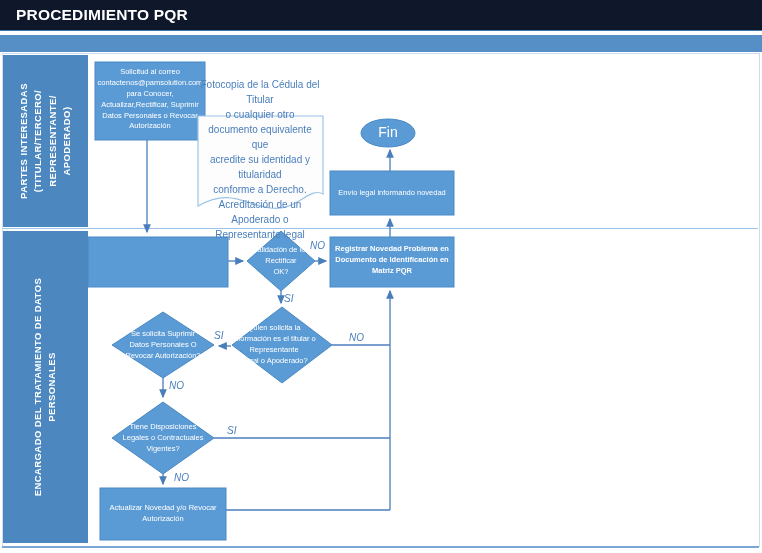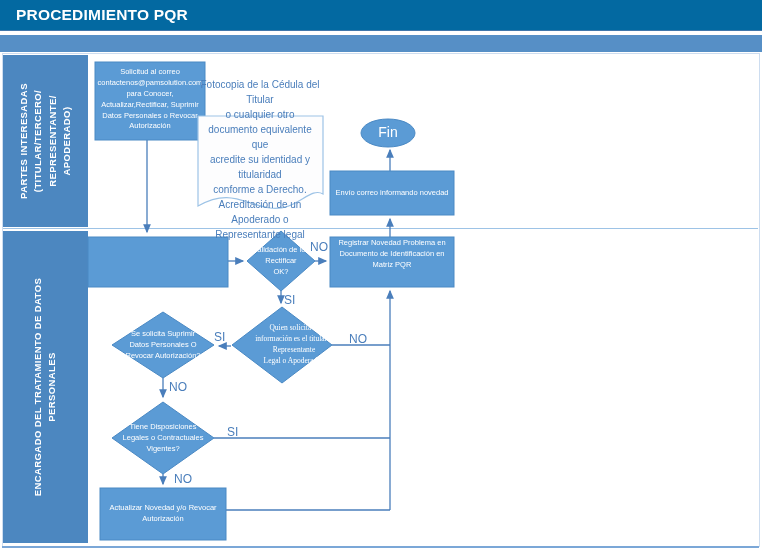--- a/index.html
+++ b/index.html
@@ -2,21 +2,21 @@
 <html><head>
 <meta charset="utf-8">
 <style>
   html,body{margin:0;padding:0;background:#fff;}
   #stage{
     position:relative;width:762px;height:553px;overflow:hidden;
     font-family:"Liberation Sans",sans-serif;background:#fff;
   }
   .abs{position:absolute;}
   
-  .title-bar{left:0;top:0;width:762px;height:30px;background:#0369a1;border-bottom:1px solid #3f76ab;}
+  .title-bar{left:0;top:0;width:762px;height:30px;background:#0f172a;border-bottom:1px solid #3f76ab;}
   .title-bar span{display:block;padding-left:16px;line-height:30px;color:#fff;font-weight:bold;font-size:15.5px;letter-spacing:.2px;}
   .band2{left:0;top:35px;width:762px;height:17px;background:#568fc6;}
   
   .lanes-frame{left:2px;top:53px;width:756px;height:492px;border:1px solid #cdddf0;}
   .lane-divider{left:3px;top:228px;width:755px;height:1px;background:#9dc3e6;}
   .bottom-rule{left:2px;top:546px;width:757px;height:2px;background:#7ba7d7;}
   .swimlane-header{background:#4c87c0;}
   .lane-label{
     color:#fff;font-weight:bold;font-size:9.5px;line-height:1.5;letter-spacing:.4px;
     text-align:center;white-space:pre-line;
@@ -24,21 +24,21 @@
   }
   
   svg.layer{left:0;top:0;}
   
   .node-text{
     transform:translate(-50%,-50%);text-align:center;color:#fff;
     font-size:7.5px;line-height:1.45;white-space:pre-line;
   }
   .doc-text{color:#4a7ebb;font-size:10px;line-height:1.5;}
   .fin-text{font-size:14px;}
-  .edge-label{color:#4a7ebb;font-size:12px;}
+  .edge-label{color:#4a7ebb;font-size:10px;font-style:italic;}
 </style>
 </head>
 <body>
 
 <div id="stage">
 
   <div class="abs title-bar">
     <span>PROCEDIMIENTO PQR</span>
   </div>
   <div class="abs band2"></div>
@@ -102,28 +102,28 @@
 Datos Personales o Revocar
 Autorización</div>
   <div class="abs node-text doc-text" style="left:260px;top:159px;width:122px;">Fotocopia de la Cédula del Titular
 o cualquier otro
 documento equivalente que
 acredite su identidad y titularidad
 conforme a Derecho.
 Acreditación de un Apoderado o
 Representante legal</div>
   <div class="abs node-text fin-text" style="left:388px;top:132px;width:50px;">Fin</div>
-  <div class="abs node-text" style="left:392px;top:193px;width:122px;">Envío correo informando novedad</div>
+  <div class="abs node-text" style="left:392px;top:193px;width:122px;">Envío legal informando novedad</div>
   <div class="abs node-text" style="left:281px;top:261px;width:84px;">Validación de los
 Rectificar
 OK?</div>
-  <div class="abs node-text" style="left:392px;top:254px;width:122px;">Registrar Novedad Problema en
+  <div class="abs node-text" style="left:392px;top:260px;width:122px;font-weight:bold;">Registrar Novedad Problema en
 Documento de Identificación en
 Matriz PQR</div>
-  <div class="abs node-text" style="left:294px;top:345px;width:112px;font-family:Liberation Serif, serif;">Quien solicita la
+  <div class="abs node-text" style="left:274px;top:345px;width:112px;">Quien solicita la
 información es el titular o
 Representante
 Legal o Apoderado?</div>
   <div class="abs node-text" style="left:163px;top:345px;width:104px;">Se solicita Suprimir
 Datos Personales O
 Revocar Autorización?</div>
   <div class="abs node-text" style="left:163px;top:438px;width:108px;text-align:center;">Tiene Disposiciones
 Legales o Contractuales
 Vigentes?</div>
   <div class="abs node-text" style="left:163px;top:514px;width:124px;">Actualizar Novedad y/o Revocar

